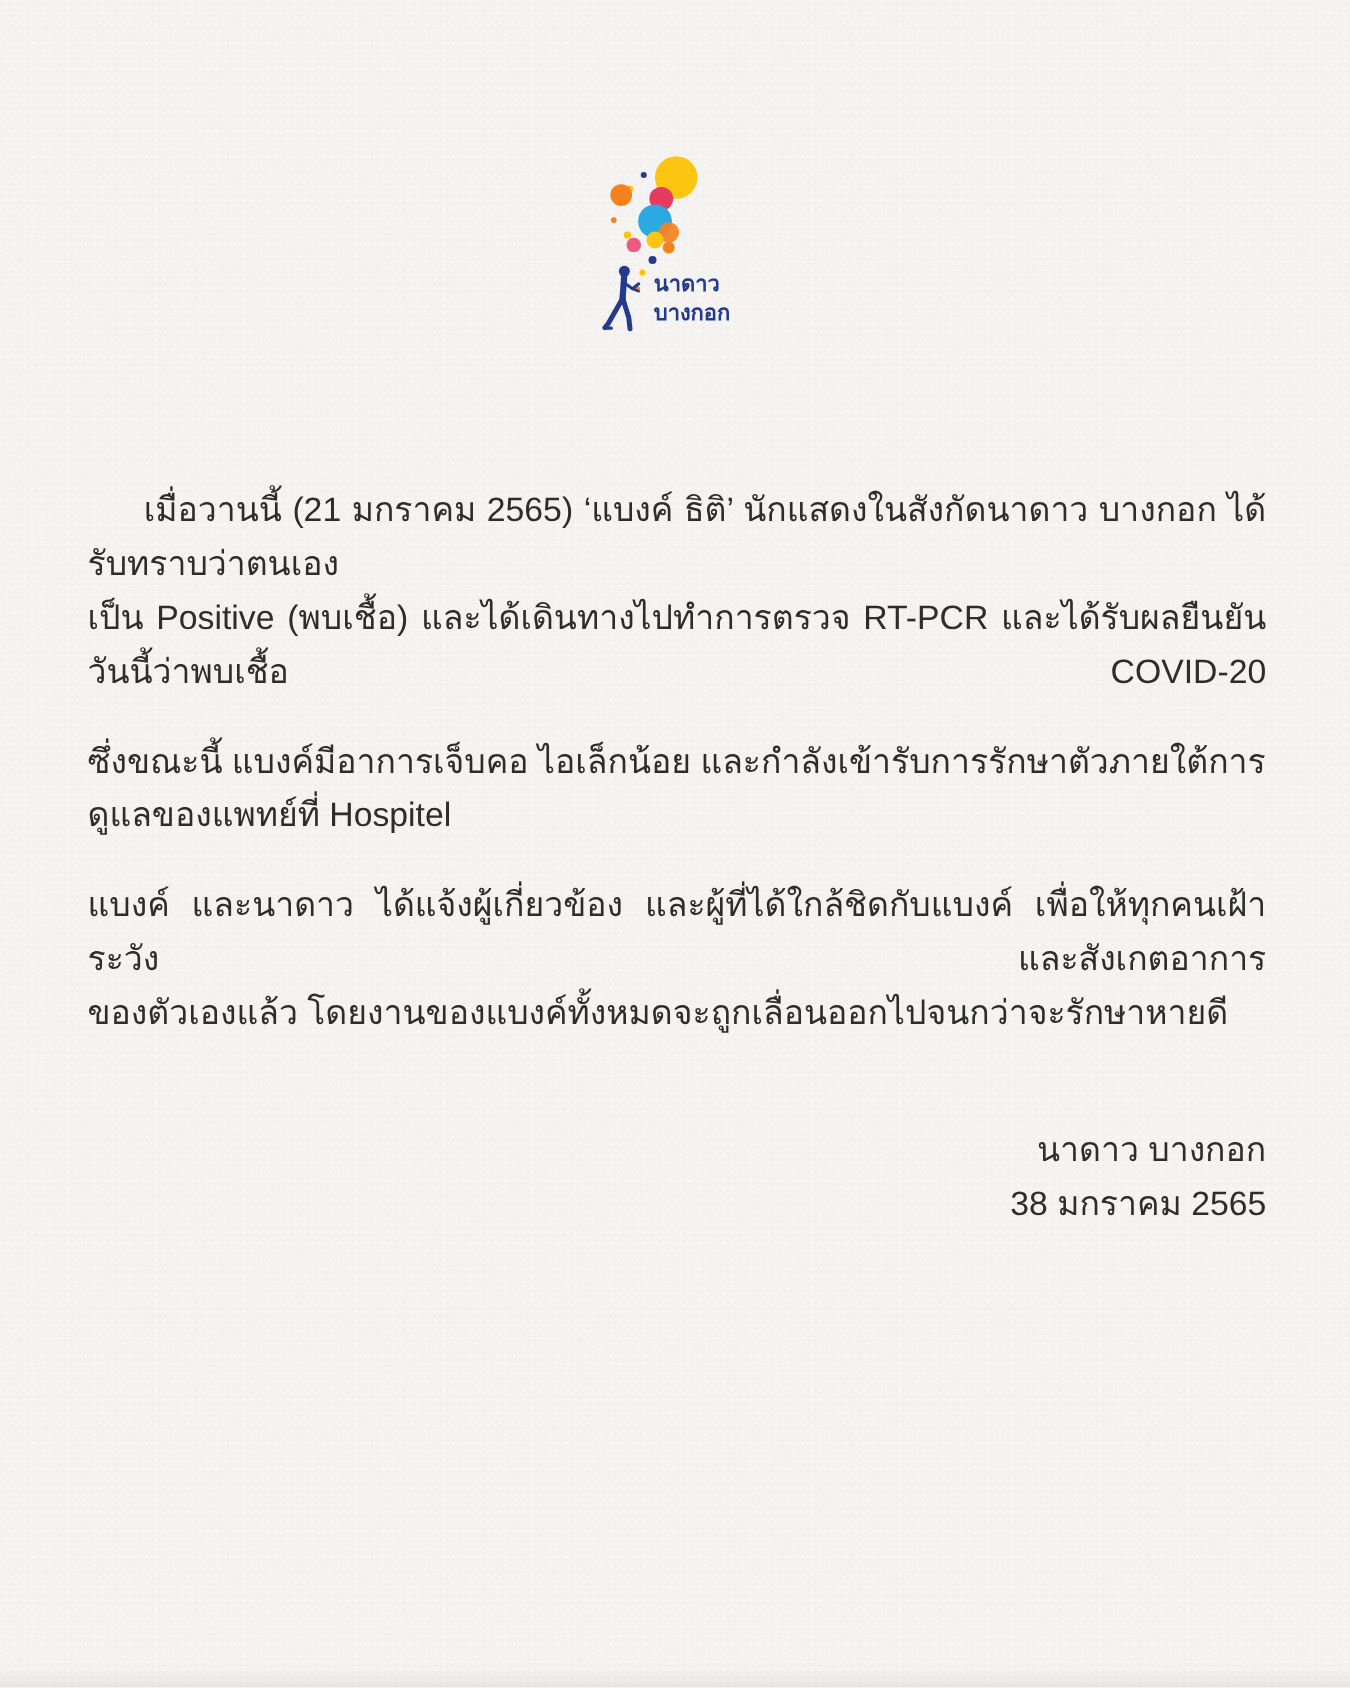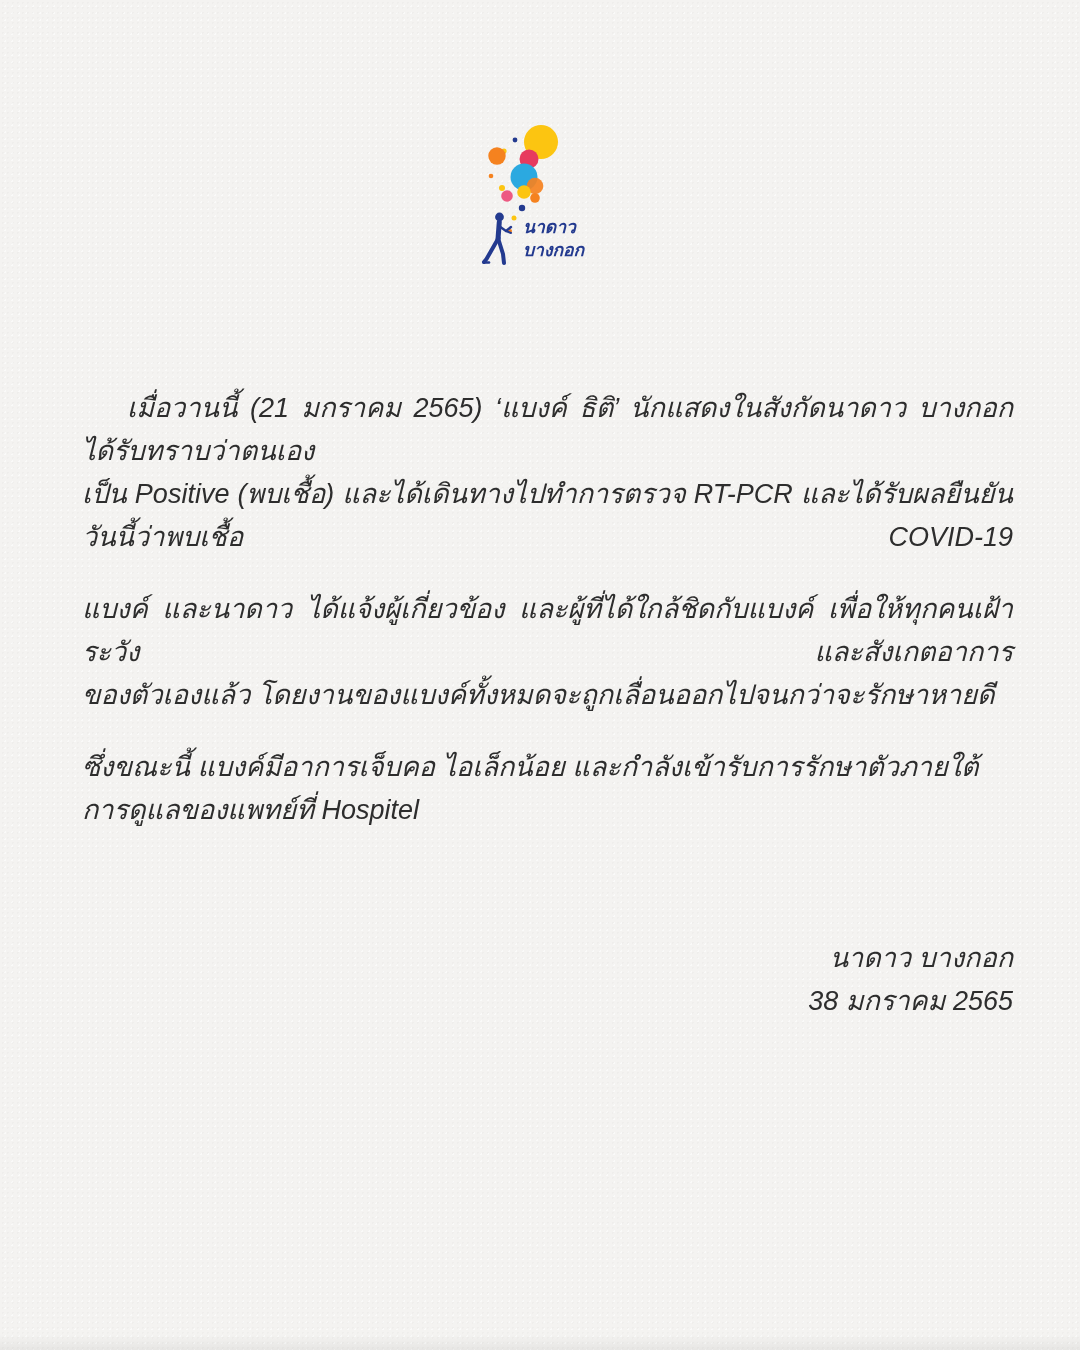--- a/index.html
+++ b/index.html
@@ -8,43 +8,42 @@
     width:1080px;height:1350px;
     background-color:#f4f3f1;
     background-image:
       radial-gradient(rgba(0,0,0,0.02) 1px, transparent 1px),
       radial-gradient(rgba(255,255,255,0.55) 1px, transparent 1px);
     background-size:5px 5px,7px 7px;
     background-position:0 0,2px 3px;
     font-family:"Liberation Sans","DejaVu Sans",sans-serif;
     color:#2d2d2d;
     overflow:hidden;
-    font-style:italic;
   }
   .page::after{
     content:"";position:absolute;left:0;right:0;bottom:0;height:16px;
     background:linear-gradient(rgba(0,0,0,0),rgba(0,0,0,0.055));
     pointer-events:none;
   }
   .logo{
     position:absolute;top:115px;left:470px;width:140px;height:160px;
   }
   .logo svg{display:block;width:100%;height:100%;}
   .content{
     position:absolute;top:387px;left:70px;right:67px;
     font-size:27px;line-height:43px;
   }
   .para{margin:0;padding:0;}
   .para + .para{margin-top:29px;}
   .para.p4{margin-top:23px;}
-  .line{display:block;margin-left:12px;}
+  .line{display:block;}
   .j{text-align:justify;text-align-last:justify;}
   .indent{text-indent:45px;}
   .signature{
-    margin-top:105px;
+    margin-top:67px;
     text-align:right;
   }
   .sig-line{display:block;}
 </style>
 </head>
 <body>
 
 <div class="page">
 
   <div class="logo">
@@ -78,30 +77,30 @@
 
       <text x="53" y="118" font-size="17.5" font-weight="700" fill="#233a8f">นาดาว</text>
       <text x="53" y="141" font-size="17.5" font-weight="700" fill="#233a8f">บางกอก</text>
     </svg>
   </div>
 
   <main class="content">
 
     <p class="para p1">
       <span class="line j indent">เมื่อวานนี้ (21 มกราคม 2565) ‘แบงค์ ธิติ’ นักแสดงในสังกัดนาดาว บางกอก ได้รับทราบว่าตนเอง</span>
-      <span class="line j">เป็น Positive (พบเชื้อ) และได้เดินทางไปทำการตรวจ RT-PCR และได้รับผลยืนยันวันนี้ว่าพบเชื้อ COVID-19</span>
+      <span class="line j">เป็น Positive (พบเชื้อ) และได้เดินทางไปทำการตรวจ RT-PCR และได้รับผลยืนยันวันนี้ว่าพบเชื้อ COVID-20</span>
+    </p>
+
+    <p class="para p2">
+      <span class="line">ซึ่งขณะนี้ แบงค์มีอาการเจ็บคอ ไอเล็กน้อย และกำลังเข้ารับการรักษาตัวภายใต้การดูแลของแพทย์ที่ Hospitel</span>
     </p>
 
     <p class="para p3">
       <span class="line j">แบงค์ และนาดาว ได้แจ้งผู้เกี่ยวข้อง และผู้ที่ได้ใกล้ชิดกับแบงค์ เพื่อให้ทุกคนเฝ้าระวัง และสังเกตอาการ</span>
       <span class="line">ของตัวเองแล้ว โดยงานของแบงค์ทั้งหมดจะถูกเลื่อนออกไปจนกว่าจะรักษาหายดี</span>
-    </p>
-
-    <p class="para p2">
-      <span class="line">ซึ่งขณะนี้ แบงค์มีอาการเจ็บคอ ไอเล็กน้อย และกำลังเข้ารับการรักษาตัวภายใต้การดูแลของแพทย์ที่ Hospitel</span>
     </p>
 
 
     <div class="signature">
       <span class="sig-line">นาดาว บางกอก</span>
       <span class="sig-line">38 มกราคม 2565</span>
     </div>
 
   </main>
 

